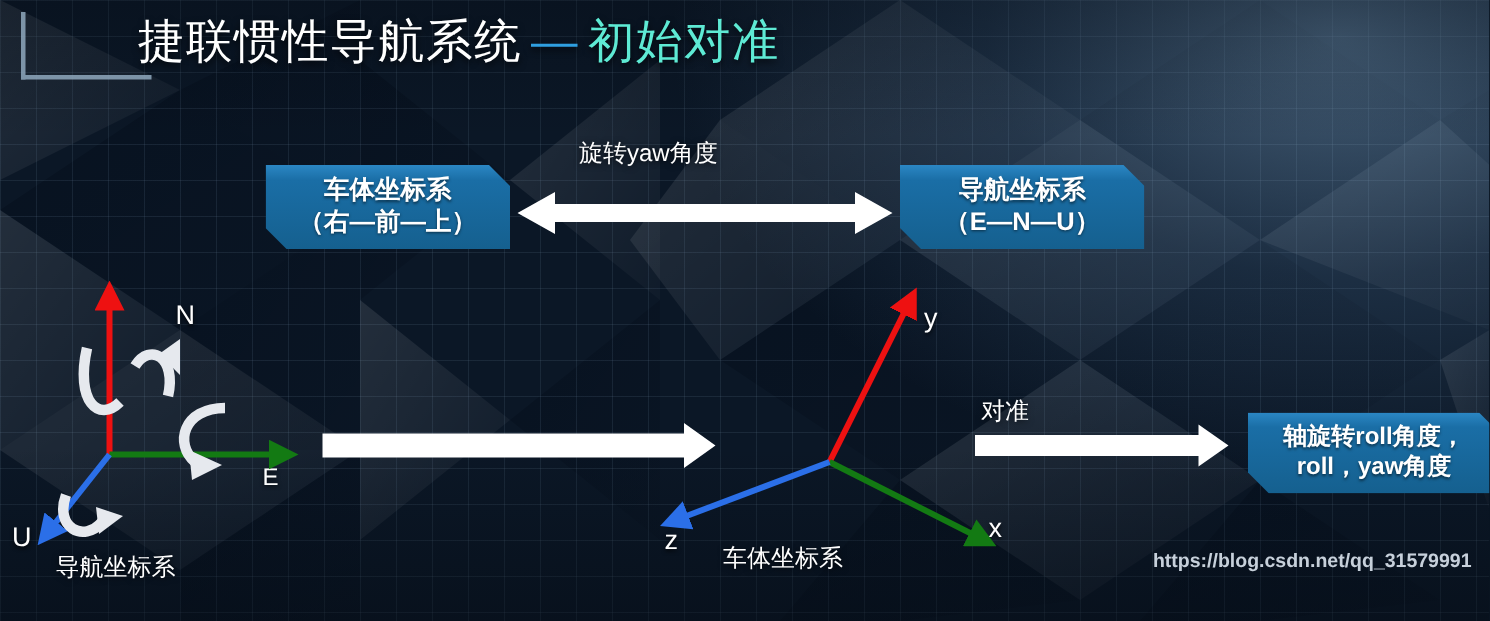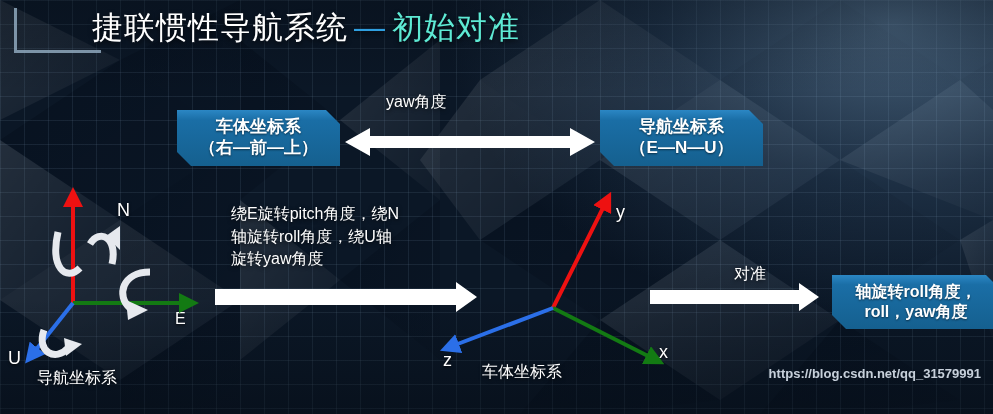--- a/index.html
+++ b/index.html
@@ -101,21 +101,21 @@
   #chip-result { left: 832px; top: 275px;  width: 168px; height: 54px; font-size: 16px; }
 
   
   .lbl {
     position: absolute;
     color: #ffffff;
     white-space: nowrap;
     text-shadow: 0 1px 4px rgba(0,0,0,0.8);
   }
   #lbl-rot     { left: 386px; top: 92px;  font-size: 16px; }
-  #lbl-align   { left: 734px; top: 264px; font-size: 16px; }
+  #lbl-align   { left: 654px; top: 264px; font-size: 16px; }
   #txt-rotdesc { left: 231px; top: 203px; font-size: 16px; line-height: 1.42; white-space: pre-line; }
   #lbl-nav-cs  { left: 37px;  top: 368px; font-size: 16px; }
   #lbl-body-cs { left: 482px; top: 362px; font-size: 16px; }
 
   .axis-lbl {
     position: absolute;
     color: #ffffff;
     font-size: 18px;
     text-shadow: 0 1px 3px rgba(0,0,0,0.85);
   }
@@ -209,25 +209,22 @@
   <div class="chip" id="chip-nav">
     <span class="ln">导航坐标系</span>
     <span class="ln">（E—N—U）</span>
   </div>
 
   <div class="chip" id="chip-result">
     <span class="ln">轴旋转roll角度，</span>
     <span class="ln">roll，yaw角度</span>
   </div>
 
-  <div class="lbl" id="lbl-rot">yaw角度</div>
+  <div class="lbl" id="lbl-rot">旋转yaw角度</div>
   <div class="lbl" id="lbl-align">对准</div>
-  <div class="lbl" id="txt-rotdesc">绕E旋转pitch角度，绕N
-轴旋转roll角度，绕U轴
-旋转yaw角度</div>
   <div class="lbl" id="lbl-nav-cs">导航坐标系</div>
   <div class="lbl" id="lbl-body-cs">车体坐标系</div>
 
   <div class="axis-lbl" id="ax-N">N</div>
   <div class="axis-lbl" id="ax-E">E</div>
   <div class="axis-lbl" id="ax-U">U</div>
   <div class="axis-lbl" id="ax-y">y</div>
   <div class="axis-lbl" id="ax-x">x</div>
   <div class="axis-lbl" id="ax-z">z</div>
 

